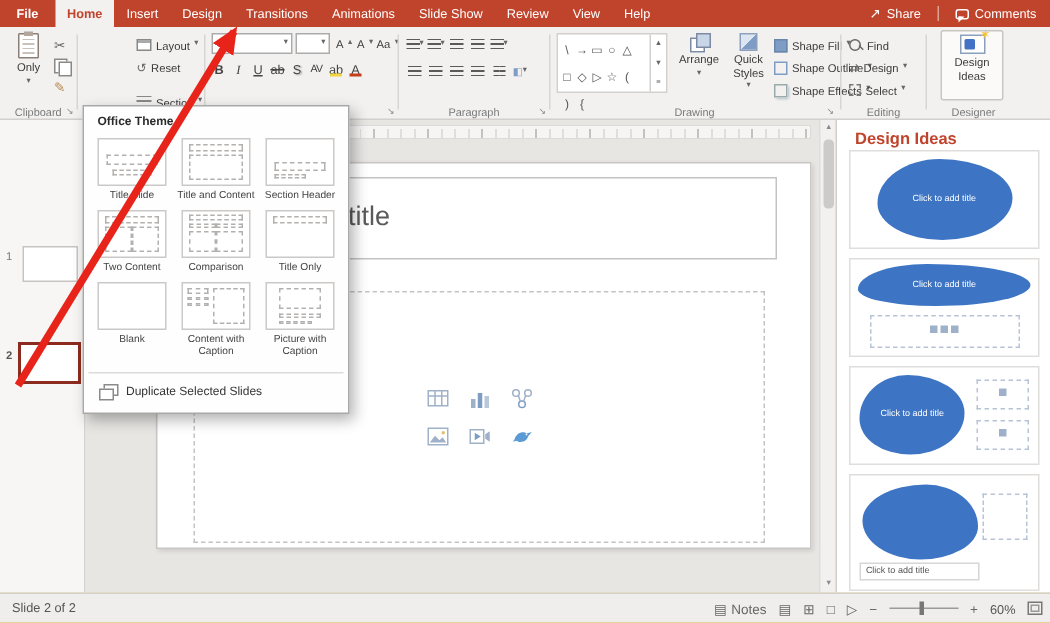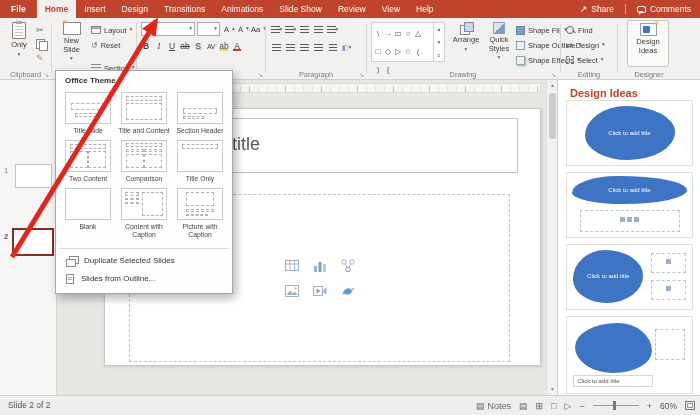--- a/index.html
+++ b/index.html
@@ -184,25 +184,20 @@
         </div>
       <div class="sbtn" style="left:36px;top:34px">
           <span style="font-size:9px;color:#B98A55">✎</span>
         </div>
       <div class="glabel">Clipboard</div>
       <div class="launcher">↘</div>
     </div>
     <div class="gsep" style="left:51px"></div>
 
     <div class="rgroup" style="left:52px;width:84px">
-      <div class="bigbtn" style="left:3px;top:2px;width:33px">
-        <i class="ic-newslide"></i>
-        <span class="blabel">New Slide</span>
-        <span class="carat">▾</span>
-      </div>
       <div class="sbtn" style="left:39px;top:6px">
         <i class="ic-layout"></i>
         <span>Layout</span>
           <span class="carat">▾</span>
       </div>
       <div class="sbtn" style="left:39px;top:21px">
         <span style="font-size:8px;color:#666">↺</span>
         <span>Reset</span>
       </div>
       <div class="sbtn" style="left:39px;top:44px">
@@ -567,24 +562,20 @@
             <i class="dph" style="left:8px;right:14px;top:25px;height:2px"></i>
           </div>
         <div class="llabel">Picture with Caption</div>
       </div>
     </div>
     <div class="ddsep"></div>
     <div class="ddi">
       <i class="ic-dup"></i>
       <span>Duplicate Selected Slides</span>
     </div>
-    <div class="ddi">
-      <i class="ic-doc"></i>
-      <span>Slides from Outline...</span>
-    </div>
   </div>
 
   <svg class="arrow-overlay" width="700" height="415" viewBox="0 0 700 415">
     <defs>
       <marker id="ah" markerUnits="userSpaceOnUse" markerWidth="20" markerHeight="18" refX="14" refY="8" orient="auto">
         <path d="M0,0 L18,8 L0,16 Z" fill="#E8241A"></path>
       </marker>
     </defs>
     <line x1="12" y1="257" x2="156" y2="21" stroke="#E8241A" stroke-width="5" marker-end="url(#ah)"></line>
   </svg>

